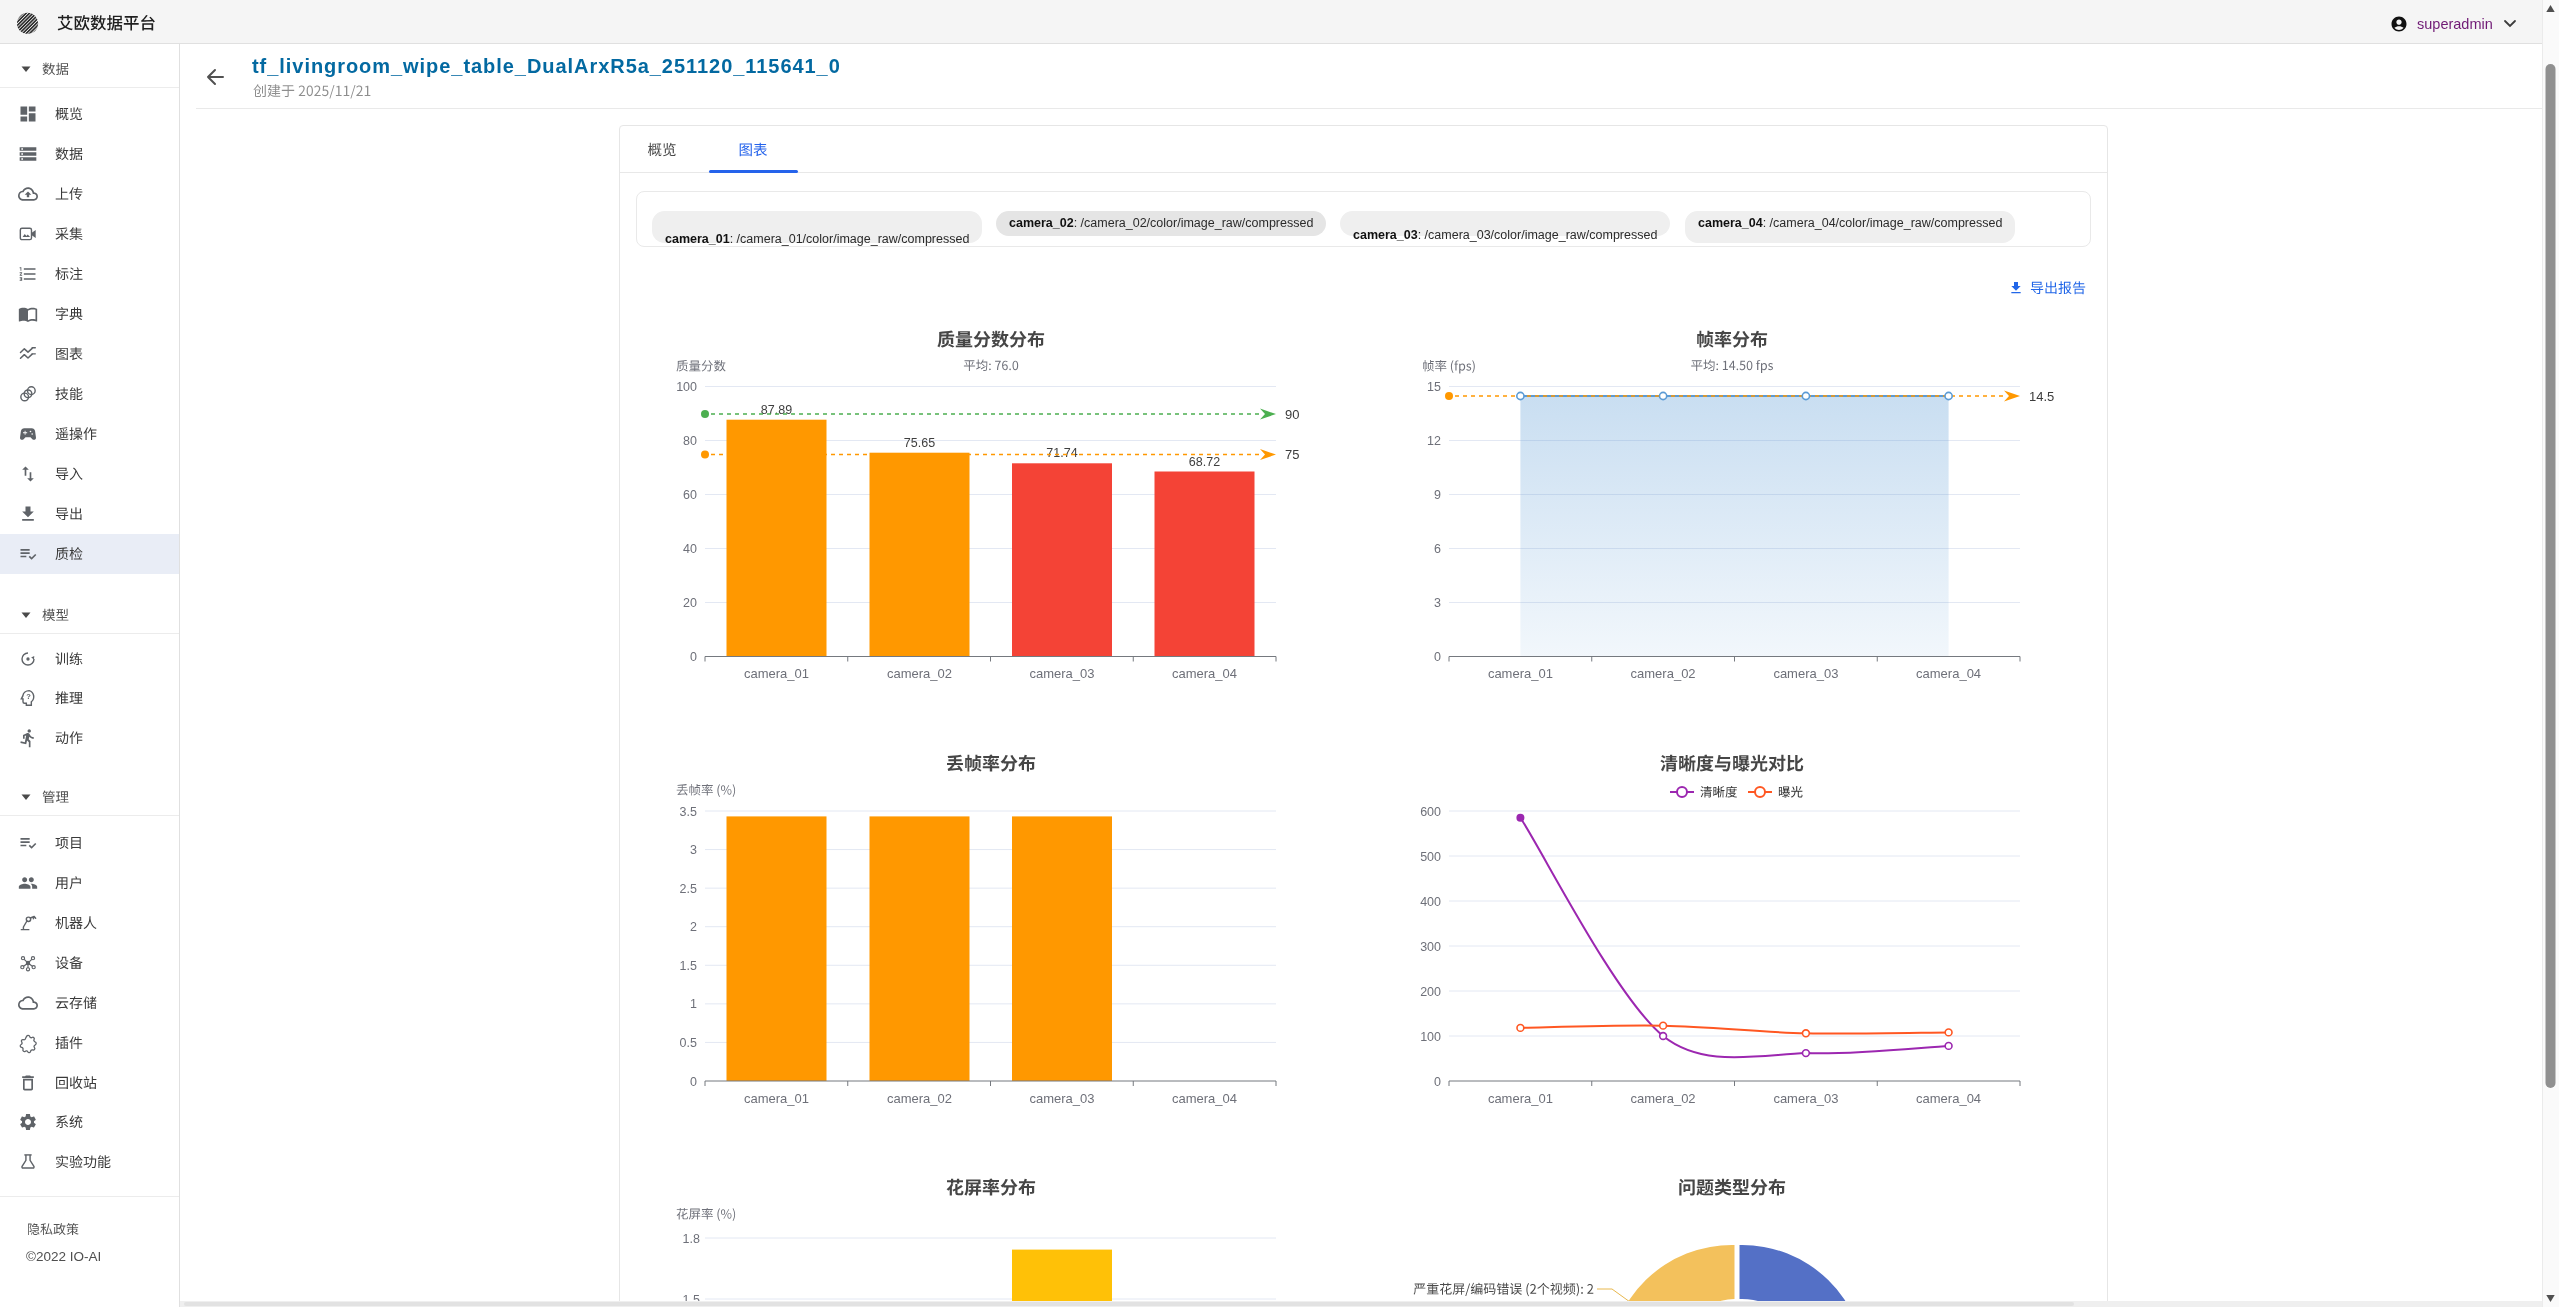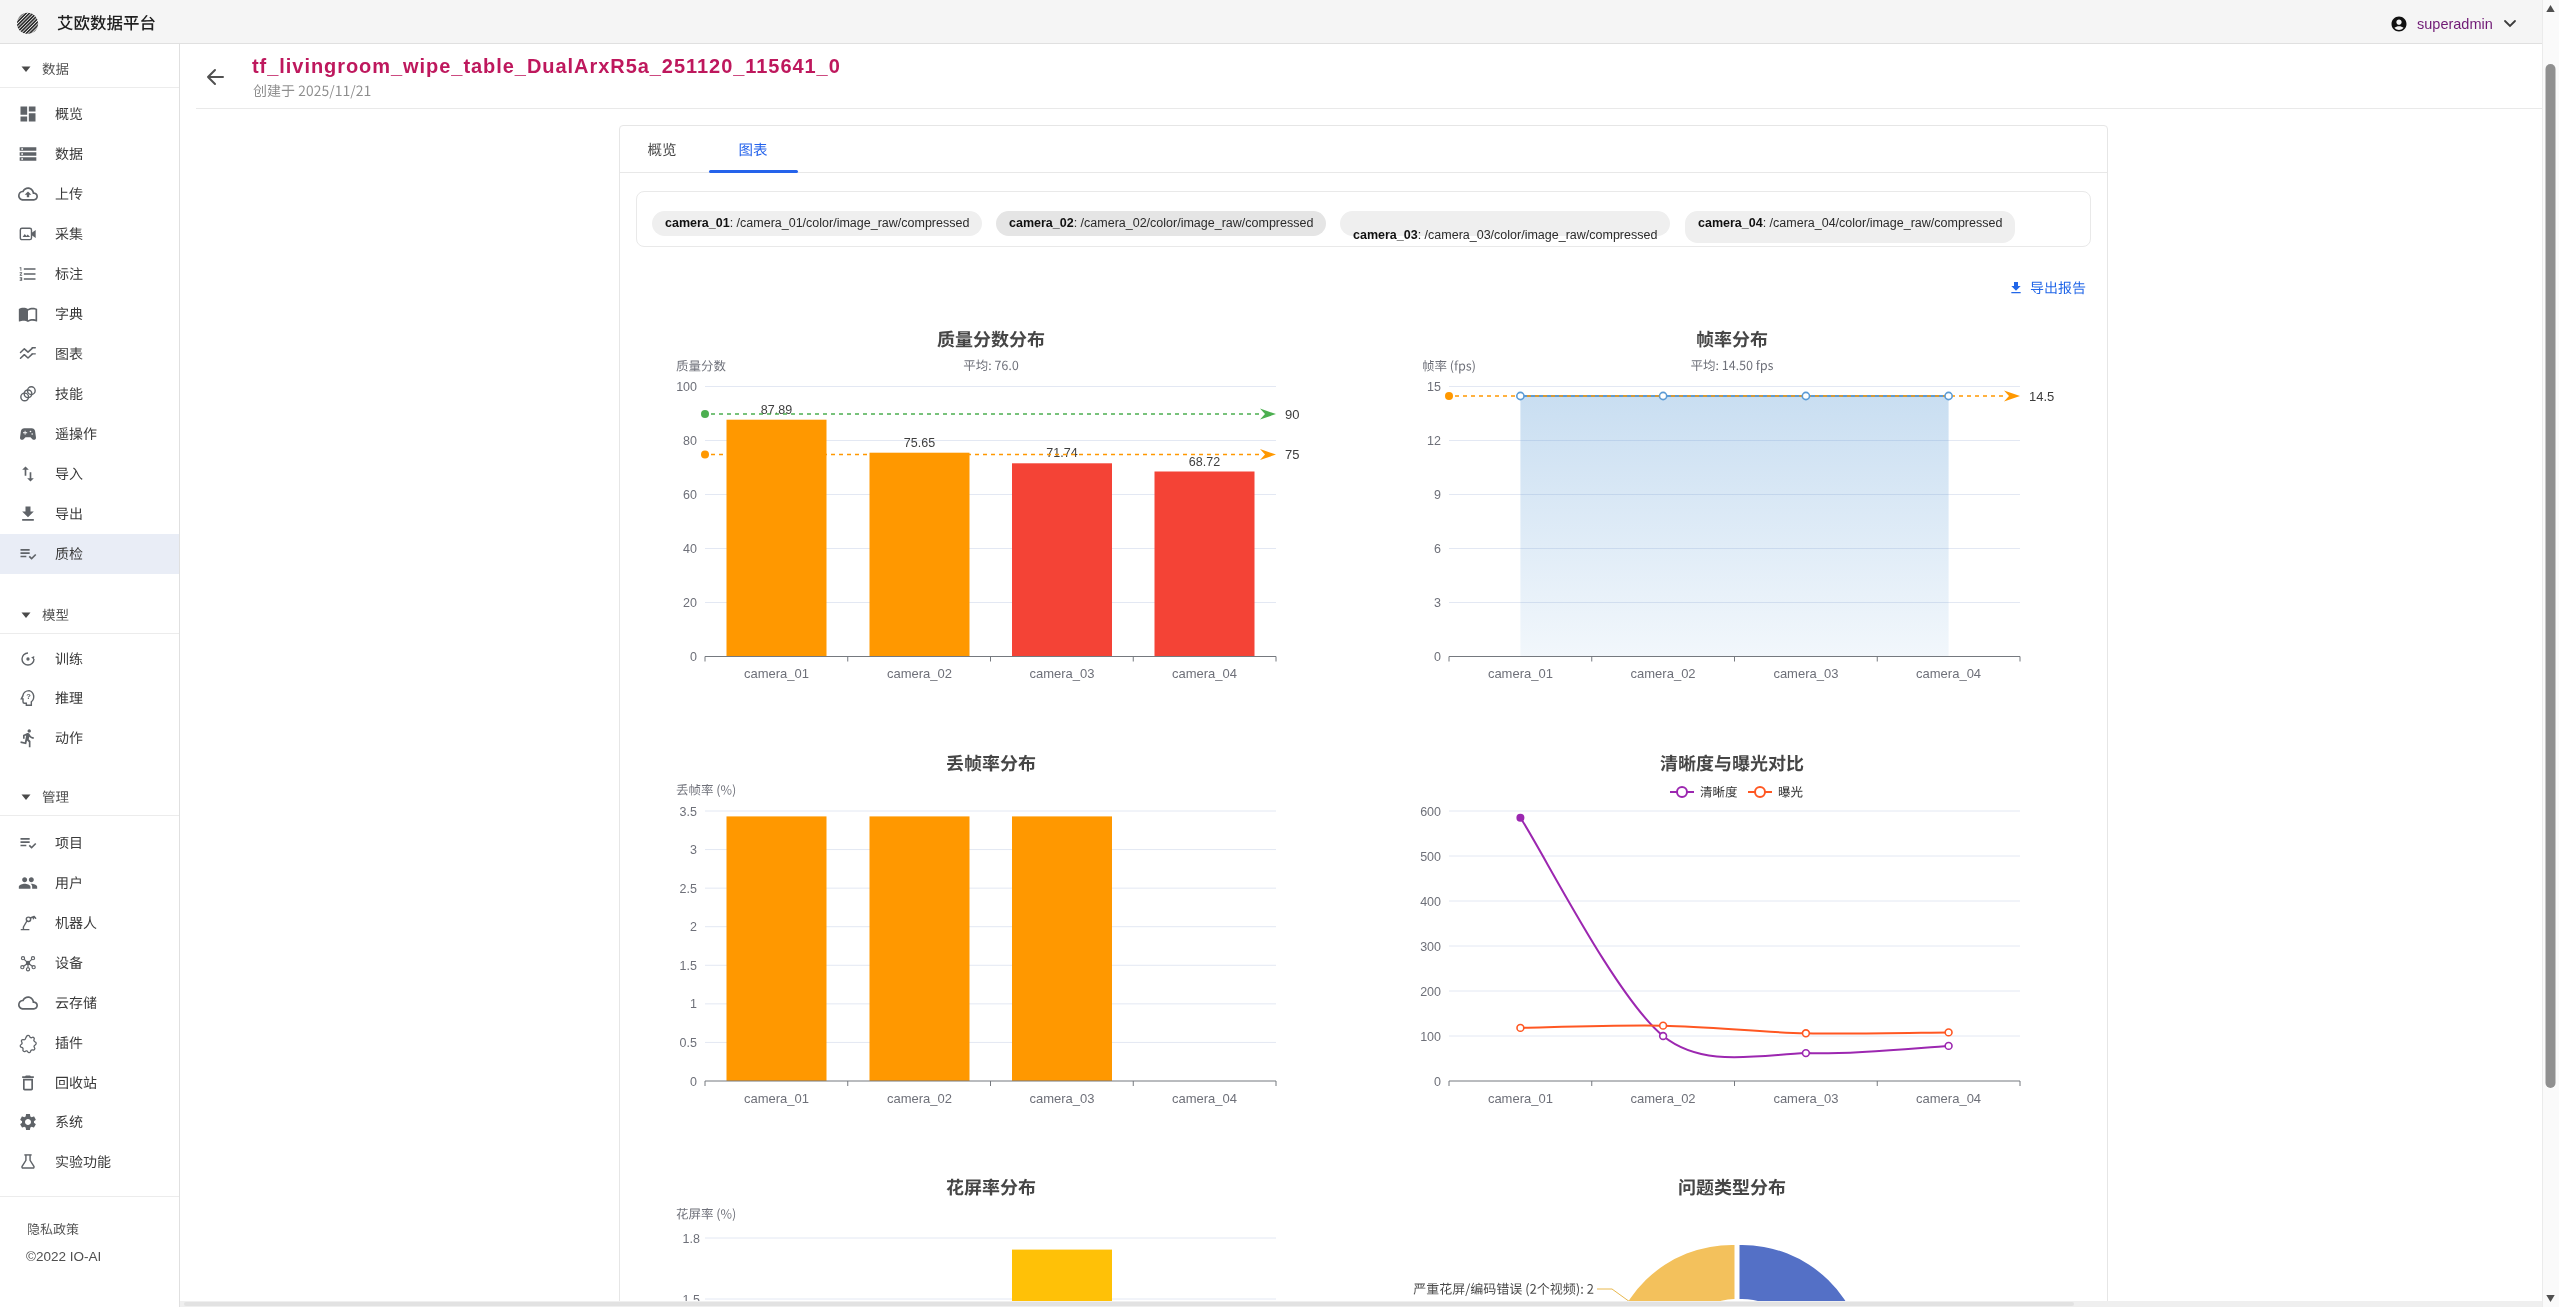--- a/index.html
+++ b/index.html
@@ -174,34 +174,34 @@
     </g>
 <path transform="translate(55.0 1167.0)" d="M7.5 -1.5C9.4 -0.8 11.3 0.2 12.4 1L13 0.2C11.9 -0.6 9.9 -1.6 8 -2.3ZM3.4 -7.8C4.1 -7.4 5 -6.7 5.4 -6.2L6.1 -6.9C5.7 -7.4 4.7 -8.1 4 -8.5ZM2 -5.6C2.8 -5.2 3.7 -4.5 4.1 -4L4.8 -4.8C4.3 -5.3 3.4 -5.9 2.6 -6.3ZM1.3 -10.2L1.3 -7.3L2.3 -7.3L2.3 -9.2L11.7 -9.2L11.7 -7.3L12.8 -7.3L12.8 -10.2L8 -10.2C7.8 -10.7 7.4 -11.3 7 -11.9L6 -11.5C6.3 -11.1 6.5 -10.6 6.7 -10.2ZM1 -3.6L1 -2.7L6 -2.7C5.3 -1.3 3.8 -0.4 1.1 0.2C1.4 0.4 1.6 0.8 1.7 1.1C4.9 0.4 6.5 -0.9 7.3 -2.7L13.1 -2.7L13.1 -3.6L7.6 -3.6C8 -4.9 8.1 -6.6 8.1 -8.5L7 -8.5C7 -6.5 6.9 -4.9 6.5 -3.6ZM14.4 -2.1L14.7 -1.2C15.7 -1.5 17 -1.8 18.3 -2.2L18.2 -3C16.8 -2.6 15.4 -2.3 14.4 -2.1ZM21.5 -7.4L21.5 -6.5L25.6 -6.5L25.6 -7.4ZM20.5 -5.1C20.9 -4 21.3 -2.6 21.4 -1.7L22.3 -1.9C22.2 -2.8 21.8 -4.2 21.4 -5.3ZM23 -5.4C23.3 -4.4 23.5 -3 23.6 -2.1L24.4 -2.2C24.4 -3.1 24.1 -4.5 23.8 -5.5ZM15.5 -9.2C15.4 -7.7 15.2 -5.6 15.1 -4.4L18.8 -4.4C18.6 -1.5 18.4 -0.3 18.1 -0C18 0.1 17.9 0.1 17.6 0.1C17.4 0.1 16.7 0.1 16 0.1C16.2 0.3 16.3 0.7 16.3 0.9C17 1 17.6 1 18 1C18.4 0.9 18.7 0.8 18.9 0.5C19.3 0.1 19.5 -1.2 19.8 -4.8C19.8 -4.9 19.8 -5.2 19.8 -5.2L18.9 -5.2L18.7 -5.2C18.9 -6.7 19.1 -9.2 19.2 -11.1L14.9 -11.1L14.9 -10.2L18.2 -10.2C18.1 -8.5 17.9 -6.6 17.8 -5.2L16.1 -5.2C16.2 -6.4 16.3 -7.9 16.4 -9.1ZM23.3 -11.9C22.5 -9.9 20.9 -8.2 19.2 -7.1C19.4 -6.9 19.8 -6.5 19.9 -6.3C21.2 -7.2 22.5 -8.5 23.4 -10.1C24.4 -8.7 25.8 -7.2 27.1 -6.3C27.2 -6.6 27.5 -7 27.6 -7.3C26.3 -8.1 24.8 -9.6 23.9 -10.9L24.2 -11.6ZM20.1 -0.5L20.1 0.4L27.2 0.4L27.2 -0.5L25.1 -0.5C25.8 -1.8 26.6 -3.6 27.1 -5.1L26.2 -5.3C25.7 -3.9 24.9 -1.8 24.2 -0.5ZM28.5 -2.5L28.8 -1.5C30.3 -1.9 32.3 -2.5 34.2 -3L34.1 -4L31.8 -3.4L31.8 -9.1L33.9 -9.1L33.9 -10.1L28.7 -10.1L28.7 -9.1L30.8 -9.1L30.8 -3.1C29.9 -2.9 29.1 -2.7 28.5 -2.5ZM36.4 -11.5C36.4 -10.5 36.3 -9.5 36.3 -8.6L34 -8.6L34 -7.5L36.3 -7.5C36.1 -4.1 35.3 -1.3 32.3 0.3C32.6 0.5 32.9 0.9 33.1 1.1C36.3 -0.7 37.1 -3.8 37.3 -7.5L40.1 -7.5C39.9 -2.6 39.7 -0.7 39.3 -0.2C39.1 -0 39 0 38.7 0C38.4 0 37.6 -0 36.7 -0.1C36.9 0.2 37 0.6 37.1 1C37.9 1 38.7 1 39.1 1C39.6 0.9 39.9 0.8 40.2 0.4C40.7 -0.2 40.9 -2.2 41.2 -8C41.2 -8.2 41.2 -8.6 41.2 -8.6L37.4 -8.6C37.4 -9.5 37.4 -10.5 37.4 -11.5ZM47.4 -5.9L47.4 -4.7L44.4 -4.7L44.4 -5.9ZM43.4 -6.8L43.4 1.1L44.4 1.1L44.4 -1.8L47.4 -1.8L47.4 -0.1C47.4 0.1 47.3 0.1 47.1 0.1C46.9 0.1 46.3 0.1 45.7 0.1C45.8 0.4 46 0.8 46 1.1C46.9 1.1 47.5 1.1 47.9 0.9C48.3 0.7 48.4 0.4 48.4 -0.1L48.4 -6.8ZM44.4 -3.9L47.4 -3.9L47.4 -2.6L44.4 -2.6ZM54 -10.7C53.2 -10.3 52 -9.8 50.8 -9.4L50.8 -11.7L49.7 -11.7L49.7 -7.1C49.7 -5.9 50.1 -5.6 51.4 -5.6C51.7 -5.6 53.5 -5.6 53.8 -5.6C54.9 -5.6 55.2 -6.1 55.4 -7.8C55.1 -7.9 54.6 -8 54.4 -8.2C54.4 -6.8 54.3 -6.6 53.7 -6.6C53.3 -6.6 51.8 -6.6 51.5 -6.6C50.9 -6.6 50.8 -6.7 50.8 -7.1L50.8 -8.5C52.1 -8.9 53.6 -9.4 54.7 -9.9ZM54.2 -4.5C53.4 -3.9 52 -3.4 50.8 -3L50.8 -5.2L49.7 -5.2L49.7 -0.5C49.7 0.7 50.1 1 51.4 1C51.7 1 53.6 1 53.9 1C55.1 1 55.4 0.5 55.5 -1.4C55.2 -1.5 54.8 -1.6 54.5 -1.8C54.5 -0.2 54.4 0.1 53.8 0.1C53.4 0.1 51.8 0.1 51.5 0.1C50.9 0.1 50.8 -0 50.8 -0.5L50.8 -2.1C52.2 -2.5 53.8 -3.1 54.9 -3.7ZM43.2 -7.7C43.5 -7.9 44 -7.9 47.8 -8.2C47.9 -7.9 48 -7.7 48.1 -7.5L49 -7.9C48.7 -8.7 48 -10 47.2 -10.9L46.4 -10.6C46.7 -10.1 47.1 -9.5 47.4 -9L44.3 -8.8C44.9 -9.6 45.5 -10.5 46 -11.5L44.9 -11.8C44.5 -10.7 43.7 -9.6 43.5 -9.3C43.2 -9 43 -8.8 42.8 -8.8C42.9 -8.5 43.1 -8 43.2 -7.7Z" fill="#3a3a3a"></path>
 <path transform="translate(27.0 1234.0)" d="M6.2 -2.2L6.2 -0.2C6.2 0.7 6.5 0.9 7.6 0.9C7.9 0.9 9.3 0.9 9.5 0.9C10.4 0.9 10.7 0.6 10.8 -0.7C10.5 -0.8 10.2 -0.9 10 -1C9.9 -0 9.9 0.1 9.4 0.1C9.1 0.1 7.9 0.1 7.7 0.1C7.2 0.1 7.1 0 7.1 -0.2L7.1 -2.2ZM5.1 -2.2C4.8 -1.5 4.5 -0.4 4 0.2L4.8 0.7C5.2 -0 5.6 -1.1 5.8 -1.9ZM7 -2.7C7.7 -2.2 8.7 -1.5 9.1 -1L9.7 -1.6C9.3 -2.1 8.3 -2.8 7.6 -3.2ZM10.3 -2.1C10.8 -1.3 11.4 -0.2 11.7 0.5L12.5 0.2C12.2 -0.5 11.6 -1.6 11 -2.4ZM7 -10.8C6.6 -9.9 5.8 -8.8 4.7 -8C4.9 -7.9 5.1 -7.6 5.3 -7.4L5.3 -7.4L5.3 -7L10.8 -7L10.8 -5.9L5.6 -5.9L5.6 -5.2L10.8 -5.2L10.8 -4L5.3 -4L5.3 -3.2L11.7 -3.2L11.7 -7.7L9.4 -7.7C9.9 -8.3 10.4 -8.9 10.7 -9.5L10.1 -9.9L10 -9.9L7.5 -9.9C7.6 -10.1 7.8 -10.4 7.9 -10.6ZM5.7 -7.7C6.1 -8.2 6.6 -8.6 6.9 -9.1L9.5 -9.1C9.2 -8.6 8.7 -8.1 8.4 -7.7ZM1.1 -10.4L1.1 1L1.9 1L1.9 -9.5L3.7 -9.5C3.4 -8.6 3 -7.4 2.6 -6.5C3.6 -5.4 3.8 -4.6 3.8 -3.9C3.8 -3.5 3.7 -3.1 3.5 -3C3.4 -2.9 3.3 -2.9 3.1 -2.9C2.9 -2.8 2.7 -2.9 2.4 -2.9C2.5 -2.6 2.6 -2.2 2.6 -2C2.9 -2 3.2 -2 3.5 -2C3.8 -2.1 4 -2.1 4.2 -2.3C4.5 -2.5 4.7 -3.1 4.7 -3.8C4.7 -4.6 4.5 -5.5 3.5 -6.6C3.9 -7.6 4.4 -8.9 4.8 -10L4.2 -10.4L4 -10.4ZM18.7 0.3C19 0.1 19.6 -0 24.1 -0.7C24.2 -0.2 24.4 0.2 24.5 0.7L25.5 0.2C25.1 -1.2 24.1 -3.7 23.2 -5.6L22.3 -5.2C22.8 -4.1 23.3 -2.8 23.8 -1.6L19.9 -1C20.8 -3.7 21.8 -7.2 22.3 -10.4L21.3 -10.6C20.8 -7.3 19.7 -3.5 19.3 -2.6C18.9 -1.5 18.6 -0.8 18.3 -0.7C18.4 -0.4 18.6 0.1 18.7 0.3ZM18.4 -10.7C17.3 -10.3 15.4 -9.9 13.7 -9.6C13.8 -9.4 14 -9.1 14 -8.8C14.7 -8.9 15.4 -9 16.1 -9.2L16.1 -7.3L13.8 -7.3L13.8 -6.3L15.9 -6.3C15.3 -4.8 14.3 -3.1 13.3 -2.2C13.5 -2 13.7 -1.6 13.8 -1.3C14.6 -2.2 15.4 -3.5 16.1 -4.9L16.1 1L17 1L17 -5.2C17.5 -4.5 18.2 -3.6 18.5 -3.1L19.1 -3.9C18.8 -4.3 17.4 -5.8 17 -6.2L17 -6.3L19.1 -6.3L19.1 -7.3L17 -7.3L17 -9.4C17.7 -9.5 18.4 -9.7 19 -9.9ZM34 -10.9C33.6 -9 33 -7.1 32.1 -5.7L32.1 -6.2L30.4 -6.2L30.4 -9.1L32.6 -9.1L32.6 -10L26.7 -10L26.7 -9.1L29.4 -9.1L29.4 -1.8L28.1 -1.5L28.1 -7.1L27.2 -7.1L27.2 -1.3L26.4 -1.1L26.6 -0.2C28.2 -0.5 30.6 -1.1 32.7 -1.6L32.6 -2.5L30.4 -2L30.4 -5.3L31.8 -5.3L31.8 -5.2C32 -5.1 32.4 -4.7 32.6 -4.5C32.9 -5 33.1 -5.4 33.4 -6C33.7 -4.6 34.2 -3.3 34.7 -2.2C34 -1.2 33 -0.4 31.8 0.2C32 0.4 32.2 0.8 32.3 1.1C33.6 0.4 34.5 -0.4 35.3 -1.4C36 -0.3 36.8 0.5 37.9 1C38.1 0.8 38.4 0.4 38.6 0.2C37.5 -0.3 36.6 -1.2 35.9 -2.2C36.7 -3.7 37.2 -5.4 37.6 -7.6L38.5 -7.6L38.5 -8.5L34.4 -8.5C34.6 -9.2 34.8 -10 34.9 -10.8ZM34.1 -7.6L36.6 -7.6C36.3 -5.9 35.9 -4.4 35.3 -3.2C34.7 -4.4 34.3 -5.8 34 -7.4ZM46.5 -11C46.1 -9.8 45.3 -8.7 44.4 -8C44.6 -7.9 44.9 -7.7 45 -7.6L45 -7.1L39.9 -7.1L39.9 -6.3L45 -6.3L45 -5.3L40.8 -5.3L40.8 -1.9L41.8 -1.9L41.8 -4.4L45 -4.4L45 -3.3C43.9 -1.9 41.7 -0.7 39.6 -0.2C39.8 0 40 0.4 40.2 0.6C42 0.1 43.8 -0.9 45 -2.1L45 1L46.1 1L46.1 -2.1C47.2 -1 48.9 0 51 0.6C51.1 0.3 51.4 -0.1 51.6 -0.3C49.2 -0.8 47.1 -2 46.1 -3.2L46.1 -4.4L49.3 -4.4L49.3 -2.8C49.3 -2.7 49.3 -2.7 49.2 -2.7C49 -2.7 48.5 -2.7 48 -2.7C48.1 -2.5 48.2 -2.2 48.3 -1.9C49 -1.9 49.6 -1.9 49.9 -2C50.2 -2.2 50.3 -2.4 50.3 -2.8L50.3 -5.3L46.1 -5.3L46.1 -6.3L51.1 -6.3L51.1 -7.1L46.1 -7.1L46.1 -8L45.8 -8C46.1 -8.3 46.3 -8.6 46.6 -8.9L47.5 -8.9C47.9 -8.4 48.2 -7.9 48.3 -7.4L49.2 -7.7C49.1 -8.1 48.8 -8.5 48.5 -8.9L51.2 -8.9L51.2 -9.8L47 -9.8C47.2 -10.1 47.3 -10.4 47.5 -10.7ZM41.5 -11C41 -9.8 40.3 -8.7 39.4 -8C39.7 -7.8 40.1 -7.6 40.2 -7.4C40.7 -7.8 41.1 -8.4 41.5 -8.9L42.1 -8.9C42.4 -8.4 42.7 -7.8 42.8 -7.4L43.6 -7.7C43.5 -8.1 43.3 -8.5 43.1 -8.9L45.3 -8.9L45.3 -9.8L42 -9.8C42.1 -10.1 42.3 -10.4 42.4 -10.7Z" fill="#545454"></path>
 </svg>
 <div class="abs" style="left:26px;top:1249px;font-size:13.5px;color:#4f4f4f">©2022 IO-AI</div>
 <svg class="abs" style="left:205px;top:68px" width="22" height="18">
     <g stroke="#515151" stroke-width="2" fill="none" stroke-linecap="round" stroke-linejoin="round">
       <path d="M18 9H3M10 2L3 9l7 7"></path>
     </g>
   </svg>
-<div class="abs" style="left:252px;top:55px;font-size:20px;font-weight:bold;color:#be185d;letter-spacing:0.95px">tf_livingroom_wipe_table_DualArxR5a_251120_115641_0</div>
+<div class="abs" style="left:252px;top:55px;font-size:20px;font-weight:bold;color:#0369a1;letter-spacing:0.95px">tf_livingroom_wipe_table_DualArxR5a_251120_115641_0</div>
 <svg class="abs" style="left:0;top:0" width="900" height="120">
 <path transform="translate(253.0 96.0)" d="M11.7 -11.5L11.7 -0.3C11.7 -0 11.6 0.1 11.4 0.1C11.1 0.1 10.2 0.1 9.2 0.1C9.4 0.4 9.5 0.8 9.6 1.1C10.9 1.1 11.7 1.1 12.1 0.9C12.6 0.7 12.8 0.4 12.8 -0.3L12.8 -11.5ZM9 -10.1L9 -2.4L10 -2.4L10 -10.1ZM2 -6.6L2 -0.6C2 0.6 2.4 0.9 3.8 0.9C4.1 0.9 6 0.9 6.4 0.9C7.6 0.9 7.9 0.4 8.1 -1.6C7.8 -1.6 7.4 -1.8 7.1 -2C7.1 -0.3 7 0 6.3 0C5.9 0 4.2 0 3.9 0C3.1 0 3 -0.1 3 -0.6L3 -5.7L6 -5.7C5.9 -4 5.8 -3.3 5.6 -3.1C5.5 -3 5.4 -3 5.2 -3C5 -3 4.5 -3 4 -3.1C4.2 -2.8 4.3 -2.4 4.3 -2.1C4.9 -2.1 5.4 -2.1 5.7 -2.1C6 -2.2 6.3 -2.3 6.5 -2.5C6.8 -2.8 7 -3.8 7.1 -6.2C7.1 -6.4 7.1 -6.6 7.1 -6.6ZM4.4 -11.7C3.6 -9.9 2.2 -8 0.4 -6.7C0.6 -6.6 1 -6.2 1.1 -6C2.5 -7.1 3.7 -8.5 4.6 -10C5.7 -8.8 6.9 -7.3 7.6 -6.4L8.3 -7.1C7.7 -8.1 6.2 -9.6 5.1 -10.8L5.4 -11.5ZM19.5 -10.6L19.5 -9.7L22.1 -9.7L22.1 -8.7L18.6 -8.7L18.6 -7.9L22.1 -7.9L22.1 -6.8L19.4 -6.8L19.4 -5.9L22.1 -5.9L22.1 -4.8L19.3 -4.8L19.3 -4L22.1 -4L22.1 -2.9L18.7 -2.9L18.7 -2.1L22.1 -2.1L22.1 -0.7L23.1 -0.7L23.1 -2.1L27.1 -2.1L27.1 -2.9L23.1 -2.9L23.1 -4L26.6 -4L26.6 -4.8L23.1 -4.8L23.1 -5.9L26.3 -5.9L26.3 -7.9L27.2 -7.9L27.2 -8.7L26.3 -8.7L26.3 -10.6L23.1 -10.6L23.1 -11.8L22.1 -11.8L22.1 -10.6ZM23.1 -7.9L25.3 -7.9L25.3 -6.8L23.1 -6.8ZM23.1 -8.7L23.1 -9.7L25.3 -9.7L25.3 -8.7ZM15.4 -5.5C15.4 -5.7 15.7 -5.8 15.9 -6L17.6 -6C17.4 -4.7 17.2 -3.6 16.8 -2.7C16.4 -3.3 16.1 -4 15.9 -4.8L15.1 -4.5C15.4 -3.4 15.8 -2.5 16.4 -1.8C15.9 -0.8 15.2 -0.1 14.5 0.4C14.7 0.6 15.1 0.9 15.3 1.1C16 0.6 16.6 -0.1 17.1 -1C18.5 0.4 20.6 0.8 23.1 0.8L27.1 0.8C27.1 0.5 27.3 0 27.5 -0.2C26.8 -0.2 23.7 -0.2 23.2 -0.2C20.8 -0.2 18.9 -0.5 17.5 -1.8C18.1 -3.1 18.5 -4.8 18.7 -6.8L18.1 -6.9L17.9 -6.9L16.7 -6.9C17.4 -7.9 18.1 -9.3 18.7 -10.6L18.1 -11L17.7 -10.9L14.9 -10.9L14.9 -10L17.3 -10C16.8 -8.7 16.1 -7.6 15.8 -7.2C15.5 -6.8 15.2 -6.4 14.9 -6.4C15.1 -6.1 15.3 -5.7 15.4 -5.5ZM29.7 -10.8L29.7 -9.7L34.6 -9.7L34.6 -6.2L28.8 -6.2L28.8 -5.1L34.6 -5.1L34.6 -0.4C34.6 -0.1 34.5 -0 34.2 -0C33.9 -0 32.8 -0 31.6 -0.1C31.8 0.3 32 0.7 32.1 1.1C33.5 1.1 34.4 1 34.9 0.9C35.5 0.7 35.7 0.4 35.7 -0.4L35.7 -5.1L41.2 -5.1L41.2 -6.2L35.7 -6.2L35.7 -9.7L40.3 -9.7L40.3 -10.8ZM45.8 0L52.2 0L52.2 -1.1L49.4 -1.1C48.8 -1.1 48.2 -1.1 47.7 -1C50.1 -3.3 51.7 -5.4 51.7 -7.4C51.7 -9.3 50.6 -10.4 48.7 -10.4C47.4 -10.4 46.5 -9.9 45.7 -8.9L46.4 -8.2C47 -8.9 47.7 -9.4 48.6 -9.4C49.8 -9.4 50.5 -8.6 50.5 -7.4C50.5 -5.6 49 -3.6 45.8 -0.8ZM56.8 0.2C58.7 0.2 60 -1.6 60 -5.2C60 -8.7 58.7 -10.4 56.8 -10.4C54.8 -10.4 53.6 -8.7 53.6 -5.2C53.6 -1.6 54.8 0.2 56.8 0.2ZM56.8 -0.9C55.6 -0.9 54.8 -2.2 54.8 -5.2C54.8 -8.2 55.6 -9.4 56.8 -9.4C58 -9.4 58.8 -8.2 58.8 -5.2C58.8 -2.2 58 -0.9 56.8 -0.9ZM61.3 0L67.7 0L67.7 -1.1L64.9 -1.1C64.4 -1.1 63.8 -1.1 63.2 -1C65.6 -3.3 67.3 -5.4 67.3 -7.4C67.3 -9.3 66.1 -10.4 64.3 -10.4C63 -10.4 62.1 -9.9 61.2 -8.9L62 -8.2C62.6 -8.9 63.3 -9.4 64.1 -9.4C65.4 -9.4 66 -8.6 66 -7.4C66 -5.6 64.5 -3.6 61.3 -0.8ZM72.1 0.2C73.8 0.2 75.5 -1.1 75.5 -3.3C75.5 -5.6 74.1 -6.6 72.4 -6.6C71.8 -6.6 71.3 -6.5 70.8 -6.2L71.1 -9.2L75 -9.2L75 -10.3L70 -10.3L69.7 -5.5L70.3 -5C70.9 -5.4 71.4 -5.6 72 -5.6C73.3 -5.6 74.2 -4.8 74.2 -3.3C74.2 -1.8 73.2 -0.9 72 -0.9C70.8 -0.9 70 -1.4 69.5 -2L68.8 -1.2C69.5 -0.5 70.5 0.2 72.1 0.2ZM76.4 2.5L77.3 2.5L81.5 -11.1L80.6 -11.1ZM82.9 0L88.6 0L88.6 -1.1L86.5 -1.1L86.5 -10.3L85.5 -10.3C85 -9.9 84.3 -9.7 83.4 -9.5L83.4 -8.7L85.2 -8.7L85.2 -1.1L82.9 -1.1ZM90.7 0L96.3 0L96.3 -1.1L94.3 -1.1L94.3 -10.3L93.3 -10.3C92.7 -9.9 92.1 -9.7 91.2 -9.5L91.2 -8.7L93 -8.7L93 -1.1L90.7 -1.1ZM97.4 2.5L98.3 2.5L102.5 -11.1L101.6 -11.1ZM103.3 0L109.8 0L109.8 -1.1L107 -1.1C106.4 -1.1 105.8 -1.1 105.3 -1C107.7 -3.3 109.3 -5.4 109.3 -7.4C109.3 -9.3 108.2 -10.4 106.3 -10.4C105 -10.4 104.1 -9.9 103.3 -8.9L104 -8.2C104.6 -8.9 105.3 -9.4 106.2 -9.4C107.4 -9.4 108.1 -8.6 108.1 -7.4C108.1 -5.6 106.6 -3.6 103.3 -0.8ZM111.7 0L117.4 0L117.4 -1.1L115.3 -1.1L115.3 -10.3L114.3 -10.3C113.8 -9.9 113.1 -9.7 112.2 -9.5L112.2 -8.7L114 -8.7L114 -1.1L111.7 -1.1Z" fill="#8e8e8e"></path>
 </svg>
 <div class="abs" style="left:196px;top:108px;width:2346px;height:1px;background:#e9e9e9"></div>
 <div class="abs" style="left:619px;top:125px;width:1489px;height:1190px;background:#fff;border:1px solid #e6e6e6;border-radius:4px"></div>
 <div class="abs" style="left:620px;top:172px;width:1487px;height:1px;background:#e8e8e8"></div>
 <svg class="abs" style="left:0;top:0" width="900" height="200">
 <path transform="translate(647.5 155.0)" d="M9 -5.2C9.2 -5.3 9.6 -5.4 10.1 -5.4L10.8 -5.4C10.3 -3.3 9.4 -1.2 7.5 0.7C7.8 0.8 8.2 1 8.4 1.2C9.7 -0.2 10.5 -1.8 11.1 -3.3L11.1 -0.3C11.1 0.4 11.2 0.6 11.4 0.8C11.5 0.9 11.8 1 12.1 1C12.2 1 12.6 1 12.7 1C13 1 13.2 0.9 13.4 0.8C13.6 0.7 13.7 0.5 13.7 0.2C13.8 -0 13.8 -0.9 13.9 -1.6C13.6 -1.6 13.4 -1.8 13.2 -1.9C13.2 -1.2 13.2 -0.6 13.2 -0.3C13.1 -0.1 13.1 -0 13 0C12.9 0.1 12.8 0.1 12.7 0.1C12.6 0.1 12.4 0.1 12.3 0.1C12.2 0.1 12.1 0.1 12 0C12 -0 12 -0.1 12 -0.2L12 -4.6L11.5 -4.6L11.7 -5.4L13.8 -5.4L13.8 -6.3L11.9 -6.3C12.1 -7.8 12.2 -9.3 12.2 -10.4L13.6 -10.4L13.6 -11.4L9 -11.4L9 -10.4L11.3 -10.4C11.3 -9.3 11.2 -7.8 11 -6.3L9.9 -6.3C10.1 -7.3 10.3 -8.8 10.5 -9.5L9.6 -9.5C9.5 -8.9 9.2 -6.8 9 -6.4C9 -6.2 8.9 -6.1 8.7 -6.1C8.8 -5.9 9 -5.4 9 -5.2ZM7.6 -7.9L7.6 -6.1L5.8 -6.1L5.8 -7.9ZM7.6 -8.7L5.8 -8.7L5.8 -10.4L7.6 -10.4ZM4.9 -0.1C5.1 -0.3 5.4 -0.6 7.8 -2.1C7.9 -1.7 8 -1.4 8.1 -1.2L8.9 -1.6C8.7 -2.3 8.1 -3.5 7.6 -4.5L6.9 -4.1C7.1 -3.7 7.3 -3.3 7.5 -2.8L5.8 -1.9L5.8 -5.2L8.4 -5.2L8.4 -11.3L4.9 -11.3L4.9 -2.2C4.9 -1.5 4.6 -1 4.3 -0.9C4.5 -0.7 4.8 -0.3 4.9 -0.1ZM2.3 -12.2L2.3 -9.1L0.8 -9.1L0.8 -8.1L2.3 -8.1C1.9 -6.1 1.2 -3.8 0.4 -2.5C0.6 -2.3 0.9 -1.9 1 -1.6C1.5 -2.4 1.9 -3.6 2.3 -4.9L2.3 1.1L3.3 1.1L3.3 -6C3.6 -5.4 3.9 -4.7 4.1 -4.2L4.7 -5.1C4.5 -5.5 3.6 -7.1 3.3 -7.5L3.3 -8.1L4.5 -8.1L4.5 -9.1L3.3 -9.1L3.3 -12.2ZM23.8 -9.1C24.6 -8.4 25.4 -7.4 25.8 -6.7L26.7 -7.2C26.4 -7.8 25.5 -8.8 24.8 -9.5ZM16.2 -11.4L16.2 -7.3L17.2 -7.3L17.2 -11.4ZM19.2 -12L19.2 -6.8L20.3 -6.8L20.3 -12ZM22.2 -2.7L22.2 -0.4C22.2 0.7 22.5 1 23.9 1C24.2 1 26.2 1 26.5 1C27.7 1 28 0.6 28.1 -1.1C27.8 -1.2 27.4 -1.3 27.1 -1.5C27.1 -0.2 27 0 26.4 0C26 0 24.4 0 24 0C23.4 0 23.2 -0 23.2 -0.4L23.2 -2.7ZM21.1 -4.7L21.1 -3.6C21.1 -2.4 20.7 -0.8 15.5 0.3C15.7 0.5 16 0.9 16.2 1.2C21.6 -0.1 22.3 -2.1 22.3 -3.6L22.3 -4.7ZM17.3 -6.4L17.3 -1.8L18.4 -1.8L18.4 -5.4L25.2 -5.4L25.2 -1.8L26.4 -1.8L26.4 -6.4ZM23 -12.2C22.6 -10.6 21.9 -8.9 21 -7.8C21.3 -7.7 21.8 -7.5 22 -7.3C22.5 -7.9 22.9 -8.8 23.3 -9.7L28.1 -9.7L28.1 -10.7L23.7 -10.7C23.8 -11.1 23.9 -11.5 24 -12Z" fill="#4a4a4a"></path>
 <path transform="translate(738.5 155.0)" d="M5.4 -4C6.6 -3.8 8.1 -3.3 8.9 -2.9L9.3 -3.6C8.5 -4 7.1 -4.5 5.9 -4.7ZM4 -2.2C6 -2 8.5 -1.4 9.9 -0.9L10.4 -1.7C9 -2.2 6.5 -2.7 4.5 -2.9ZM1.2 -11.5L1.2 1.2L2.3 1.2L2.3 0.6L12.2 0.6L12.2 1.2L13.3 1.2L13.3 -11.5ZM2.3 -0.4L2.3 -10.6L12.2 -10.6L12.2 -0.4ZM6 -10.3C5.3 -9.1 4 -7.9 2.8 -7.2C3 -7.1 3.4 -6.7 3.6 -6.6C4 -6.8 4.4 -7.2 4.9 -7.6C5.3 -7.1 5.9 -6.7 6.4 -6.3C5.2 -5.7 3.8 -5.3 2.5 -5C2.7 -4.8 2.9 -4.4 3 -4.1C4.5 -4.5 6 -5 7.4 -5.7C8.6 -5.1 9.9 -4.6 11.3 -4.3C11.5 -4.6 11.7 -4.9 11.9 -5.1C10.7 -5.4 9.4 -5.7 8.3 -6.3C9.3 -7 10.3 -7.8 10.9 -8.8L10.2 -9.1L10.1 -9.1L6.3 -9.1C6.5 -9.4 6.7 -9.7 6.9 -9.9ZM5.5 -8.2L5.6 -8.3L9.3 -8.3C8.8 -7.7 8.1 -7.2 7.3 -6.7C6.6 -7.2 6 -7.6 5.5 -8.2ZM18.2 1.1C18.5 0.9 19 0.7 23.1 -0.6C23 -0.8 22.9 -1.2 22.9 -1.5L19.4 -0.4L19.4 -3.6C20.2 -4.2 21 -4.9 21.6 -5.6C22.8 -2.5 24.8 -0.3 27.8 0.7C28 0.4 28.3 -0 28.5 -0.3C27.1 -0.7 25.9 -1.4 24.9 -2.3C25.8 -2.9 26.8 -3.7 27.7 -4.4L26.8 -5C26.1 -4.4 25.1 -3.6 24.2 -3C23.6 -3.8 23.1 -4.6 22.7 -5.6L28 -5.6L28 -6.5L22.3 -6.5L22.3 -7.8L26.9 -7.8L26.9 -8.7L22.3 -8.7L22.3 -9.9L27.6 -9.9L27.6 -10.9L22.3 -10.9L22.3 -12.2L21.2 -12.2L21.2 -10.9L16 -10.9L16 -9.9L21.2 -9.9L21.2 -8.7L16.8 -8.7L16.8 -7.8L21.2 -7.8L21.2 -6.5L15.4 -6.5L15.4 -5.6L20.3 -5.6C18.9 -4.4 16.8 -3.2 15 -2.7C15.3 -2.4 15.6 -2 15.7 -1.8C16.6 -2.1 17.4 -2.5 18.2 -2.9L18.2 -0.8C18.2 -0.2 17.9 0 17.7 0.2C17.8 0.4 18.1 0.9 18.2 1.1Z" fill="#2563eb"></path>
 </svg>
 <div class="abs" style="left:709px;top:170px;width:89px;height:3px;background:#2563eb;border-radius:2px"></div>
 <div class="abs" style="left:636px;top:191px;width:1455px;height:56px;border:1px solid #e9e9e9;border-radius:8px"></div>
-<div class="abs" style="left:652px;top:211px;height:25px;background:#efefef;border-radius:12.5px;font-size:12.5px;line-height:25px;padding:0 13px;color:#2b2b2b;white-space:nowrap"><b style="color:#111">camera_01</b>: /camera_01/color/image_raw/compressed</div>
+<div class="abs" style="left:652px;top:211px;height:25px;background:#efefef;border-radius:12.5px;font-size:12.5px;line-height:25px;padding:16px 13px;color:#2b2b2b;white-space:nowrap"><b style="color:#111">camera_01</b>: /camera_01/color/image_raw/compressed</div>
 <div class="abs" style="left:996px;top:211px;height:25px;background:#e5e5e5;border-radius:12.5px;font-size:12.5px;line-height:25px;padding:0 13px;color:#2b2b2b;white-space:nowrap"><b style="color:#111">camera_02</b>: /camera_02/color/image_raw/compressed</div>
 <div class="abs" style="left:1340px;top:211px;height:25px;background:#efefef;border-radius:12.5px;font-size:12.5px;line-height:25px;padding:12px 13px;color:#2b2b2b;white-space:nowrap"><b style="color:#111">camera_03</b>: /camera_03/color/image_raw/compressed</div>
 <div class="abs" style="left:1685px;top:211px;height:32px;background:#efefef;border-radius:12.5px;font-size:12.5px;line-height:25px;padding:0 13px;color:#2b2b2b;white-space:nowrap"><b style="color:#111">camera_04</b>: /camera_04/color/image_raw/compressed</div>
 <svg class="abs" style="left:2008px;top:280px" width="16" height="16" viewBox="0 0 24 24">
     <path fill="#2166e8" d="M19 9h-4V3H9v6H5l7 7 7-7zM5 18v2h14v-2H5z"></path>
   </svg>
 <svg class="abs" style="left:0;top:0" width="2200" height="320">
 <path transform="translate(2030.0 293.0)" d="M3 -2.5C3.8 -1.8 4.8 -0.7 5.2 -0L6 -0.7C5.6 -1.4 4.6 -2.4 3.8 -3.1L9.1 -3.1L9.1 -0.2C9.1 0.1 9 0.1 8.7 0.1C8.4 0.1 7.4 0.2 6.4 0.1C6.6 0.4 6.7 0.8 6.8 1.1C8.1 1.1 9 1.1 9.5 0.9C10 0.8 10.2 0.5 10.2 -0.1L10.2 -3.1L13.2 -3.1L13.2 -4.1L10.2 -4.1L10.2 -5.2L9.1 -5.2L9.1 -4.1L0.9 -4.1L0.9 -3.1L3.6 -3.1ZM1.9 -10.8L1.9 -7.1C1.9 -5.8 2.6 -5.5 4.9 -5.5C5.4 -5.5 9.9 -5.5 10.5 -5.5C12.2 -5.5 12.7 -5.9 12.9 -7.3C12.6 -7.3 12.2 -7.5 11.9 -7.6C11.8 -6.6 11.6 -6.4 10.4 -6.4C9.4 -6.4 5.6 -6.4 4.8 -6.4C3.3 -6.4 3 -6.5 3 -7.1L3 -7.9L11.6 -7.9L11.6 -11.2L1.9 -11.2ZM3 -10.3L10.5 -10.3L10.5 -8.8L3 -8.8ZM15.5 -4.8L15.5 0.3L25.4 0.3L25.4 1.1L26.5 1.1L26.5 -4.8L25.4 -4.8L25.4 -0.8L21.5 -0.8L21.5 -5.7L26 -5.7L26 -10.5L24.8 -10.5L24.8 -6.7L21.5 -6.7L21.5 -11.7L20.4 -11.7L20.4 -6.7L17.2 -6.7L17.2 -10.5L16.1 -10.5L16.1 -5.7L20.4 -5.7L20.4 -0.8L16.6 -0.8L16.6 -4.8ZM33.9 -11.3L33.9 1.1L35 1.1L35 -5.5L35.4 -5.5C35.9 -4.1 36.7 -2.7 37.6 -1.6C36.9 -0.8 36 -0.1 35 0.4C35.3 0.6 35.6 0.9 35.8 1.1C36.7 0.6 37.5 -0 38.2 -0.8C39 0 39.8 0.6 40.8 1.1C40.9 0.8 41.2 0.4 41.5 0.2C40.5 -0.2 39.7 -0.8 38.9 -1.6C39.9 -2.9 40.6 -4.6 41 -6.3L40.3 -6.5L40.1 -6.5L35 -6.5L35 -10.3L39.4 -10.3C39.4 -9 39.3 -8.5 39.1 -8.3C39 -8.2 38.9 -8.2 38.5 -8.2C38.3 -8.2 37.4 -8.2 36.4 -8.3C36.6 -8.1 36.7 -7.7 36.7 -7.4C37.7 -7.4 38.5 -7.4 39 -7.4C39.5 -7.4 39.8 -7.5 40 -7.7C40.3 -8.1 40.4 -8.9 40.5 -10.8C40.5 -11 40.5 -11.3 40.5 -11.3ZM36.4 -5.5L39.7 -5.5C39.4 -4.4 38.9 -3.3 38.2 -2.4C37.5 -3.3 36.8 -4.4 36.4 -5.5ZM30.6 -11.8L30.6 -8.9L28.7 -8.9L28.7 -7.9L30.6 -7.9L30.6 -4.9L28.4 -4.4L28.7 -3.3L30.6 -3.8L30.6 -0.2C30.6 0.1 30.6 0.1 30.3 0.1C30.1 0.1 29.4 0.1 28.6 0.1C28.8 0.4 28.9 0.8 29 1.1C30.1 1.1 30.7 1.1 31.1 0.9C31.5 0.8 31.7 0.5 31.7 -0.2L31.7 -4.2L33.4 -4.7L33.3 -5.7L31.7 -5.2L31.7 -7.9L33.3 -7.9L33.3 -8.9L31.7 -8.9L31.7 -11.8ZM45.5 -11.6C44.9 -10.1 44 -8.5 43 -7.4C43.3 -7.3 43.8 -7 44 -6.9C44.4 -7.4 44.9 -8.1 45.3 -8.8L48.8 -8.8L48.8 -6.6L42.9 -6.6L42.9 -5.6L55.2 -5.6L55.2 -6.6L49.9 -6.6L49.9 -8.8L54.2 -8.8L54.2 -9.7L49.9 -9.7L49.9 -11.8L48.8 -11.8L48.8 -9.7L45.8 -9.7C46.1 -10.3 46.3 -10.8 46.5 -11.4ZM44.6 -4.2L44.6 1.2L45.6 1.2L45.6 0.4L52.5 0.4L52.5 1.2L53.6 1.2L53.6 -4.2ZM45.6 -0.5L45.6 -3.2L52.5 -3.2L52.5 -0.5Z" fill="#2166e8"></path>
 </svg>
 <svg class="abs" style="left:636px;top:300px" width="719" height="400">

